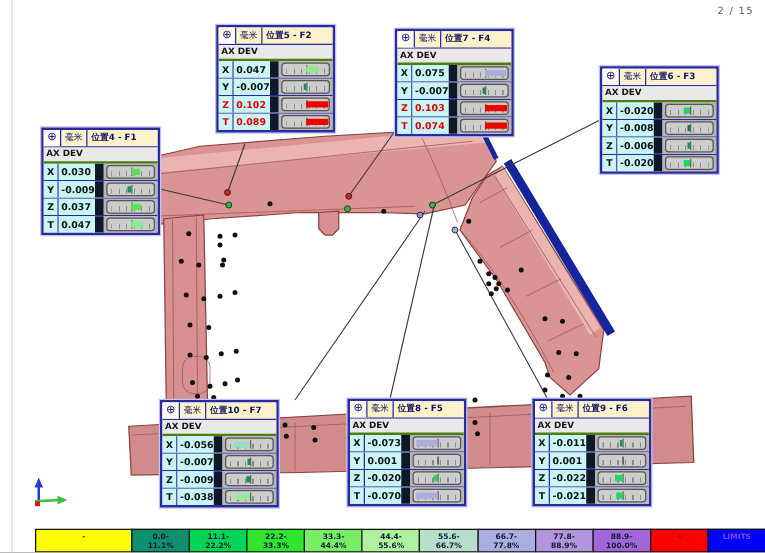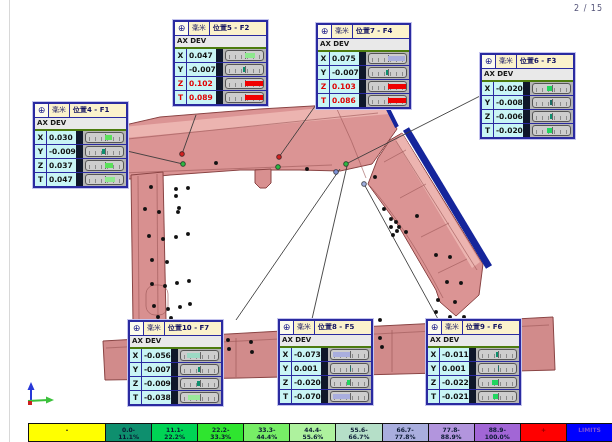--- a/index.html
+++ b/index.html
@@ -262,21 +262,21 @@
     <div class="co-barcell">
       <div class="bar-frame">
         <div class="bar-ticks"></div>
         <div class="bar-center"></div>
         <div class="bar-fill over" style="width: 23px; background: rgb(240, 0, 0); left: 50%;"></div>
       </div>
     </div>
   </div>
         <div class="co-row">
     <div class="co-axis" style="color: rgb(224, 0, 0);">T</div>
-    <div class="co-val" style="color: rgb(224, 0, 0);">0.086</div>
+    <div class="co-val" style="color: rgb(224, 0, 0);">0.074</div>
     <div class="co-barcell">
       <div class="bar-frame">
         <div class="bar-ticks"></div>
         <div class="bar-center"></div>
         <div class="bar-fill over" style="width: 23px; background: rgb(240, 0, 0); left: 50%;"></div>
       </div>
     </div>
   </div>
       </div>
       <div class="callout" style="left: 480px; top: 53px;">

